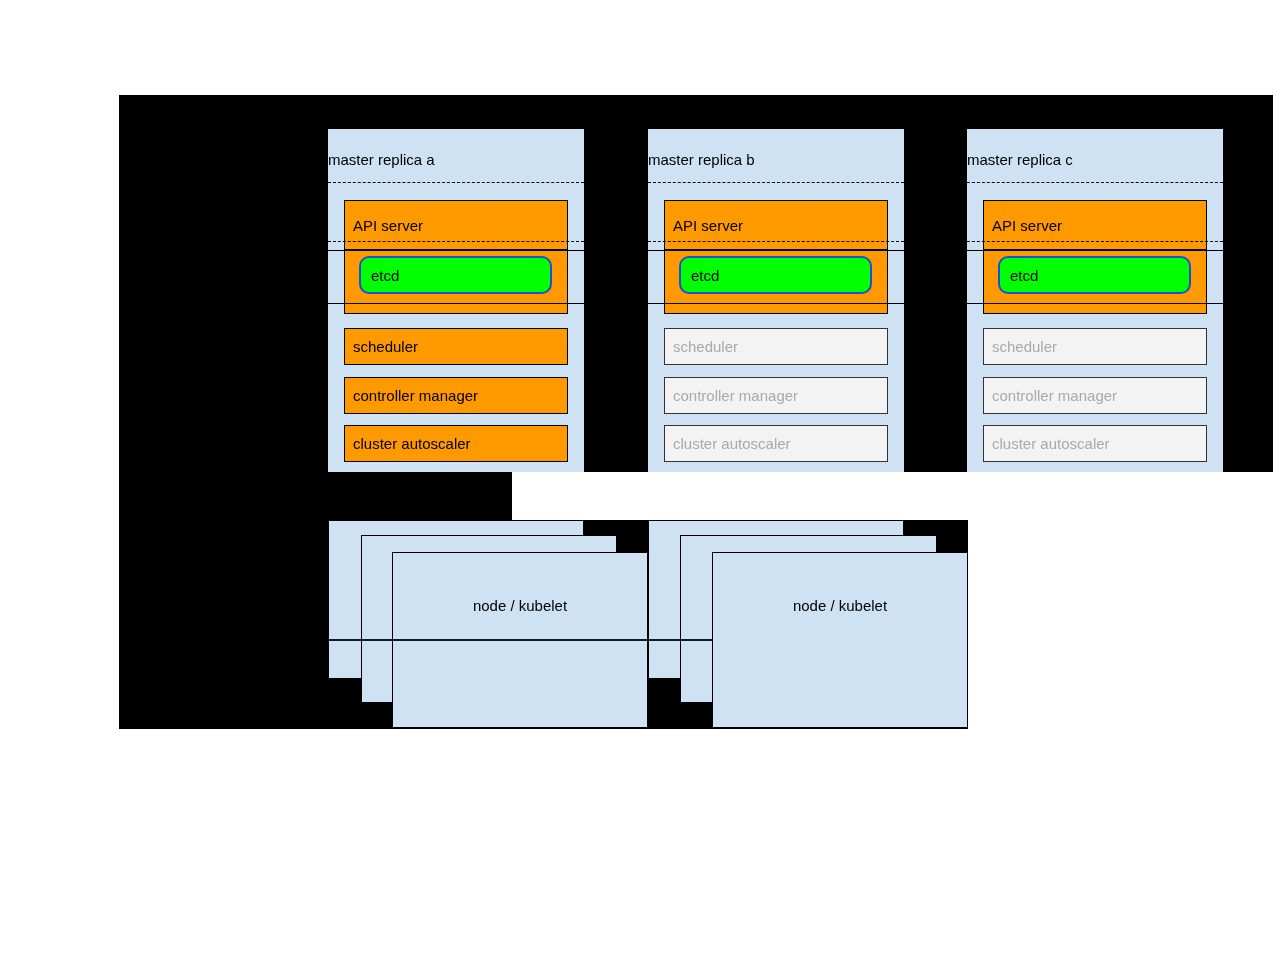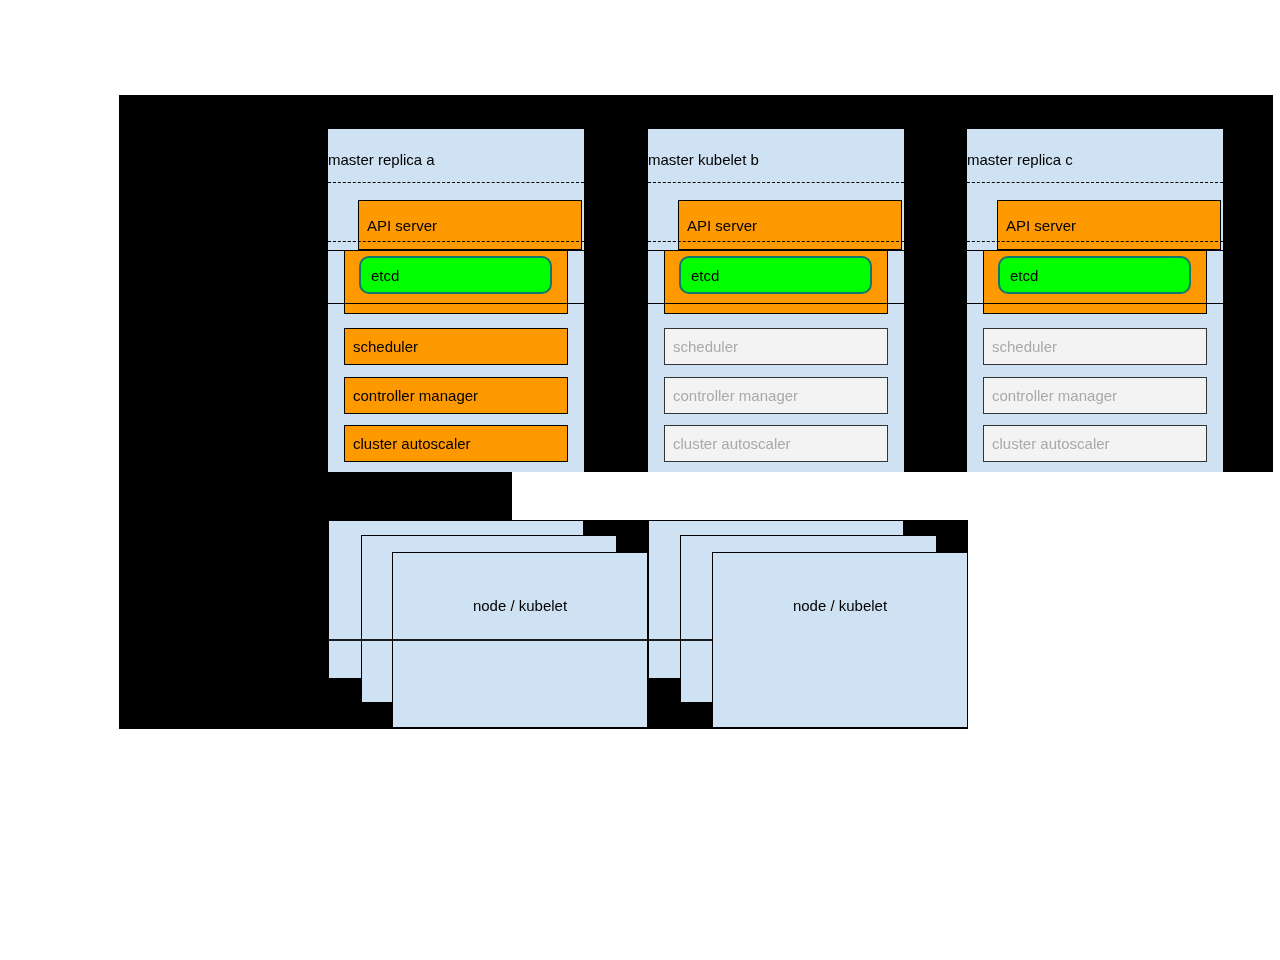--- a/index.html
+++ b/index.html
@@ -24,35 +24,35 @@
   }
   .dline{position:absolute;left:0;width:100%;border-top:1px dashed #000;z-index:4;}
   .sline{position:absolute;left:0;width:100%;border-top:1px solid #000;z-index:4;}
   .comp{
     position:absolute;left:16px;width:224px;height:37px;
     background:var(--active-orange,#ff9900);
     border:1.5px solid #000;box-sizing:border-box;
     display:flex;align-items:center;padding-left:8px;
     font-size:15px;color:#000;z-index:2;
   }
-  .comp.api{top:71px;height:50px;margin-left:14px;}
+  .comp.api{top:71px;height:50px;}
   .master.dim .c-low{
     background:var(--inactive-fill,#f3f3f3);
     border-color:var(--inactive-border,#333);
     color:var(--inactive-text,#a9a9a9);
   }
   .etcd-wrap{
     position:absolute;left:16px;top:121px;width:224px;height:64px;
     background:var(--active-orange,#ff9900);
     border:1.5px solid #000;box-sizing:border-box;z-index:3;
   }
   .etcd{
     position:absolute;left:14px;top:5px;width:193px;height:38px;
     background:var(--etcd-green,#00ff00);
-    border:2px solid #0f766e;border-radius:10px;box-sizing:border-box;
+    border:2px solid #1d4ed8;border-radius:10px;box-sizing:border-box;
     display:flex;align-items:center;padding-left:10px;
     font-size:15px;color:#000;
   }
 
   
   .nbox{
     position:absolute;background:var(--panel-blue,#cfe2f3);
     border:1px solid #000;box-sizing:border-box;
   }
   .nbox .nlabel{
@@ -83,21 +83,21 @@
     <div class="etcd-wrap">
       <div class="etcd">etcd</div>
     </div>
     <div class="sline" style="top:174px"></div>
     <div class="comp c-low" style="top:199px">scheduler</div>
     <div class="comp c-low" style="top:248px">controller manager</div>
     <div class="comp c-low" style="top:296px">cluster autoscaler</div>
   </div>
 
   <div class="master dim" style="left:648px">
-    <div class="m-title">master kubelet b</div>
+    <div class="m-title">master replica b</div>
     <div class="dline" style="top:53px"></div>
     <div class="comp api">API server</div>
     <div class="dline" style="top:112px"></div>
     <div class="sline" style="top:121px"></div>
     <div class="etcd-wrap">
       <div class="etcd">etcd</div>
     </div>
     <div class="sline" style="top:174px"></div>
     <div class="comp c-low" style="top:199px">scheduler</div>
     <div class="comp c-low" style="top:248px">controller manager</div>

